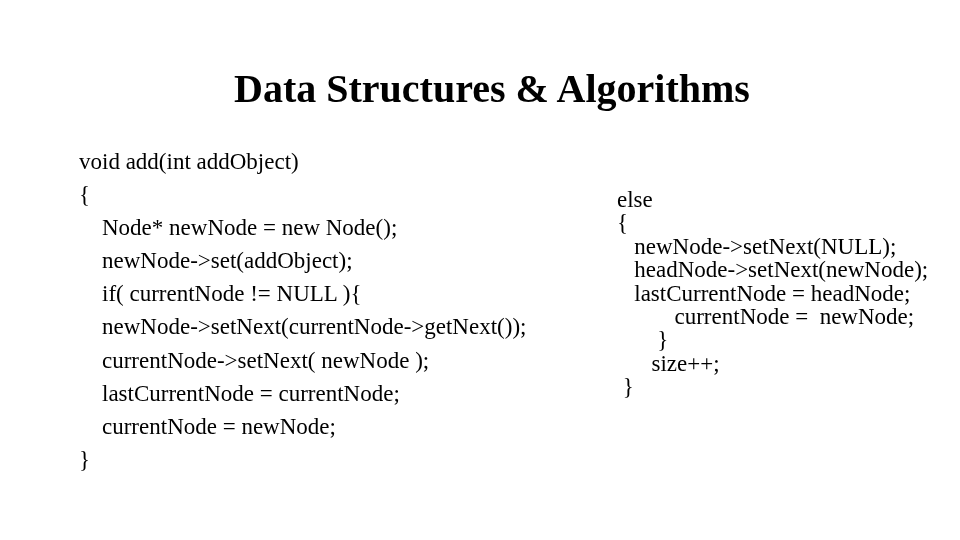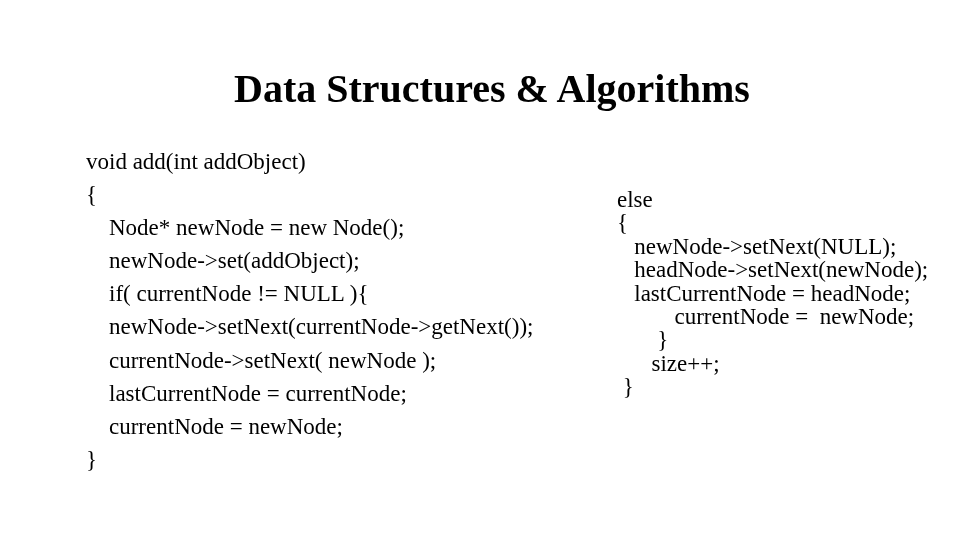--- a/index.html
+++ b/index.html
@@ -30,21 +30,21 @@
     white-space: pre;
   }
   .code {
     position: absolute;
     margin: 0;
     font-size: 23px;
     white-space: pre;
     font-family: "Liberation Serif", serif;
   }
   .code-left {
-    left: 86px;
+    left: 79px;
     top: 145px;
     line-height: 33.1px;
   }
   .code-right {
     left: 577px;
     top: 188px;
     line-height: 23.4px;
     margin-left: 40px;
   }
   .code-line {

